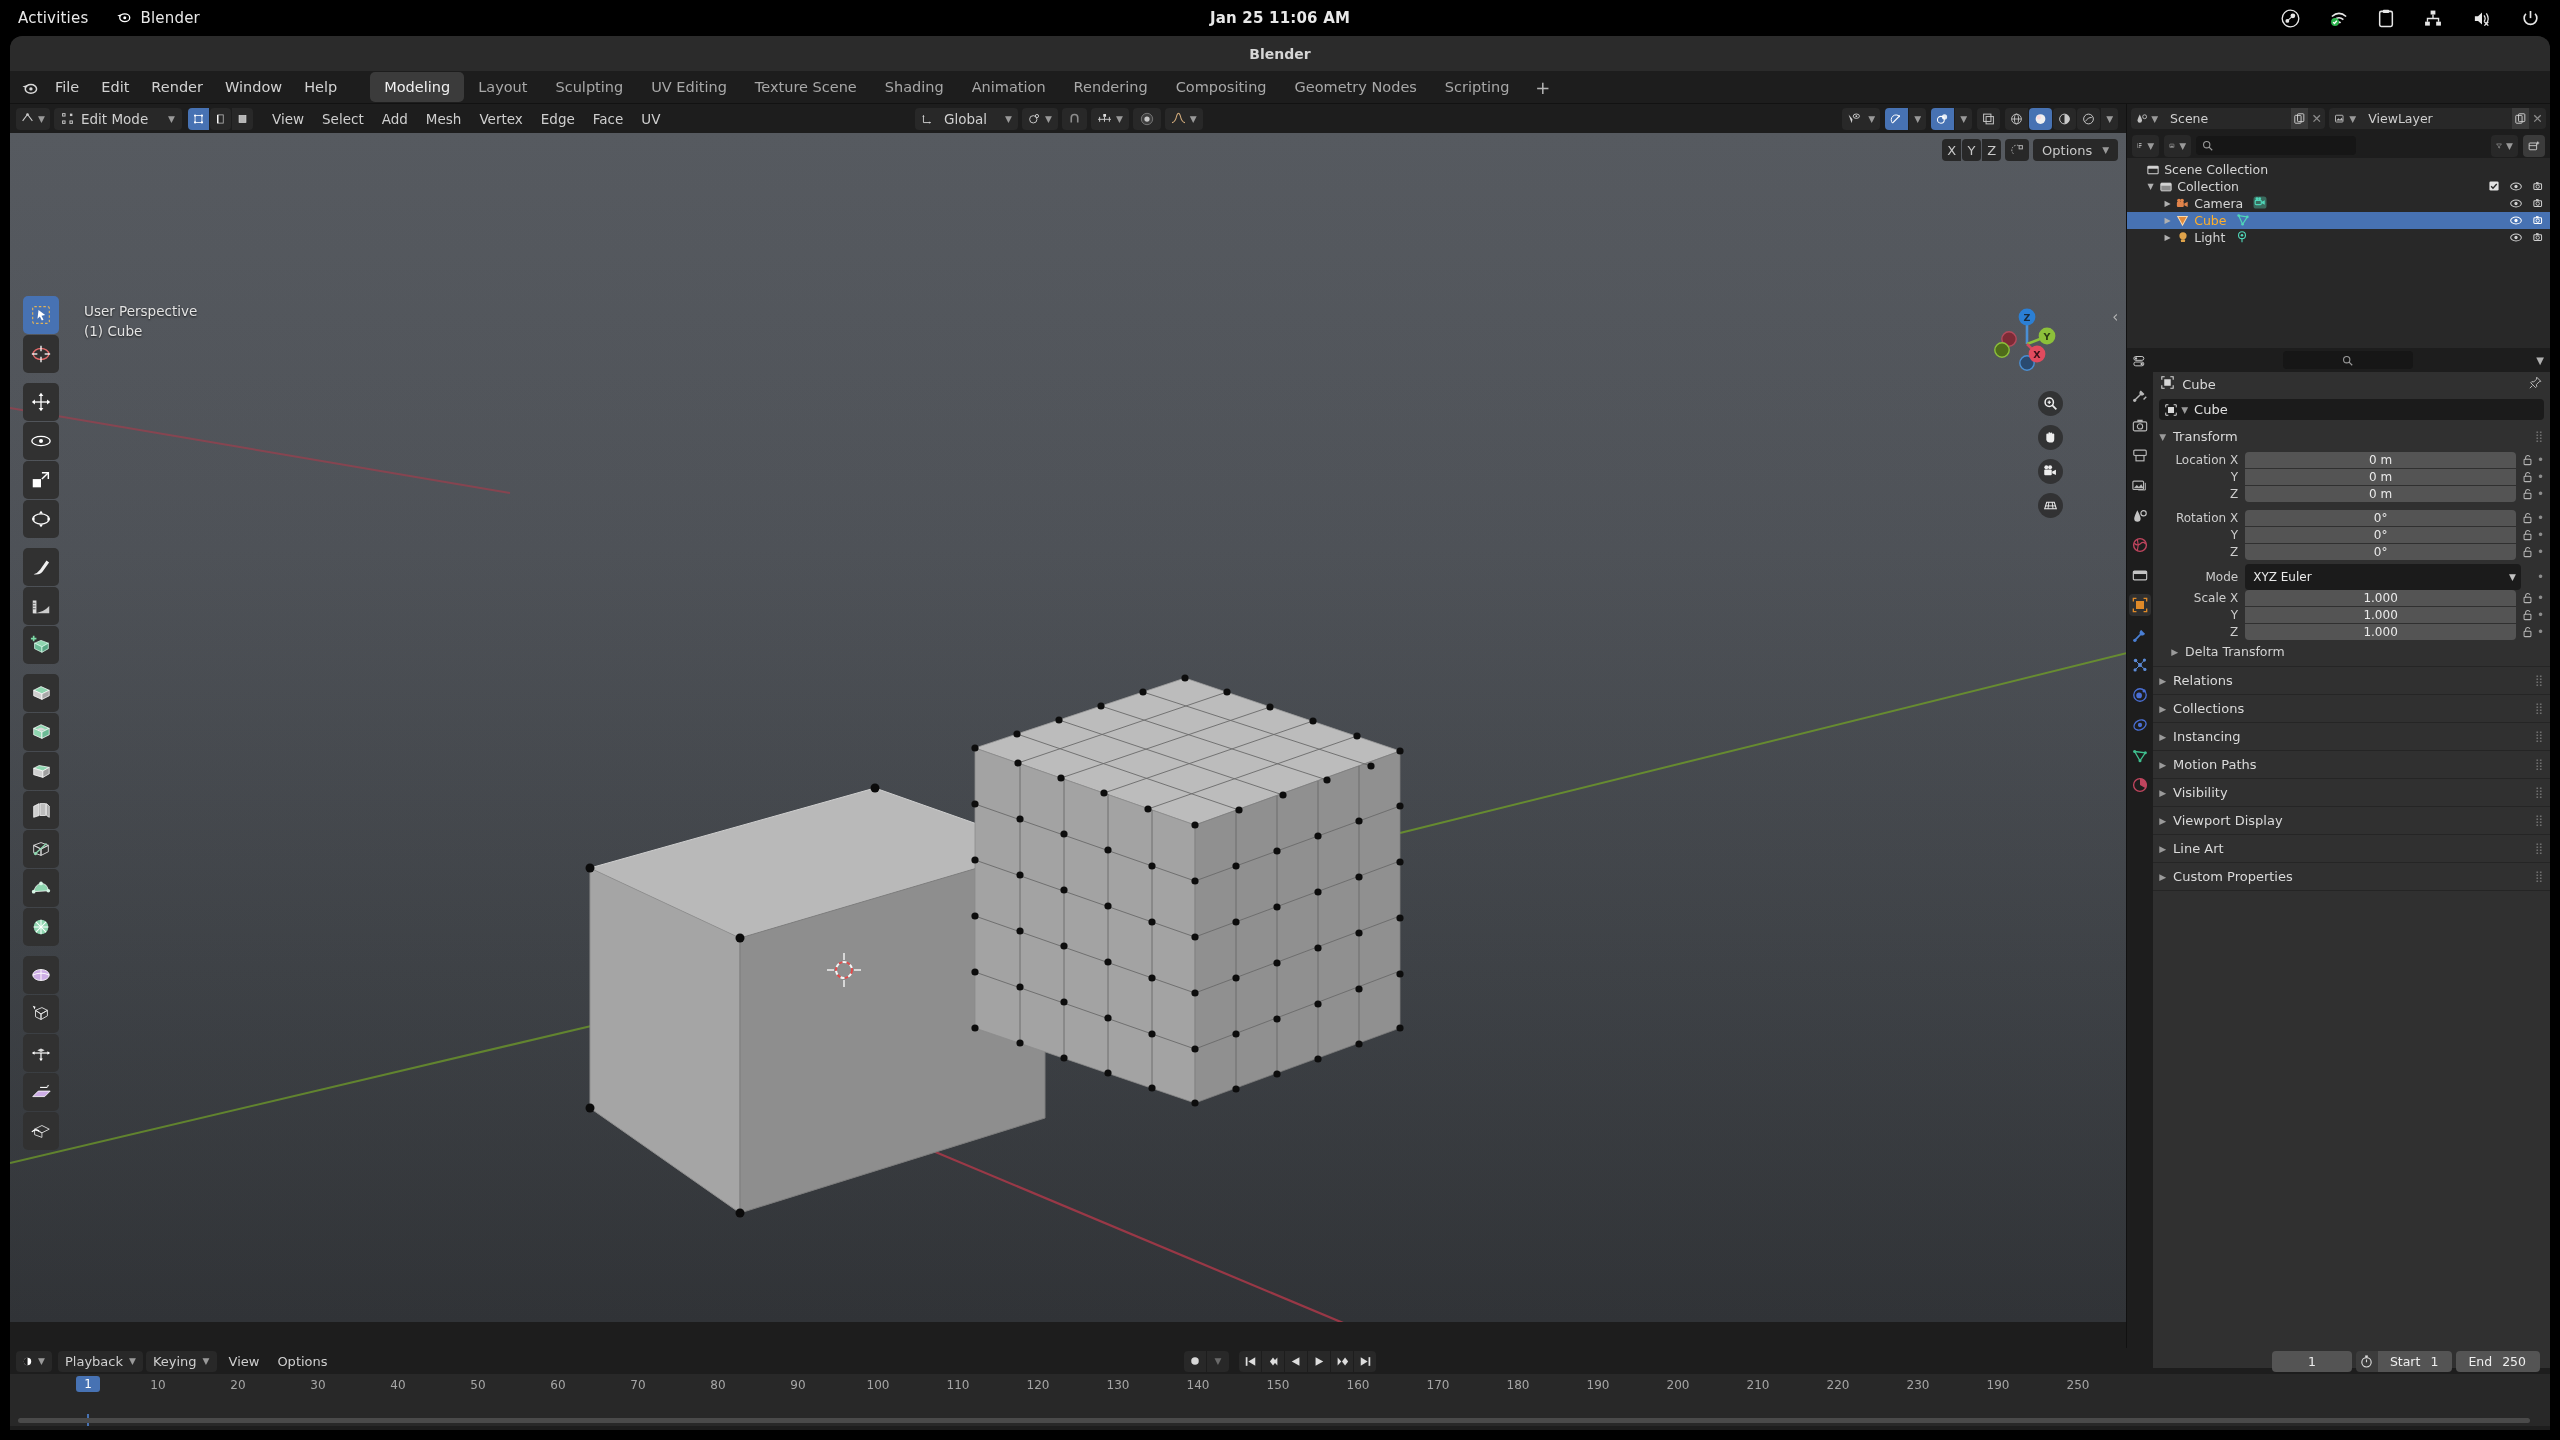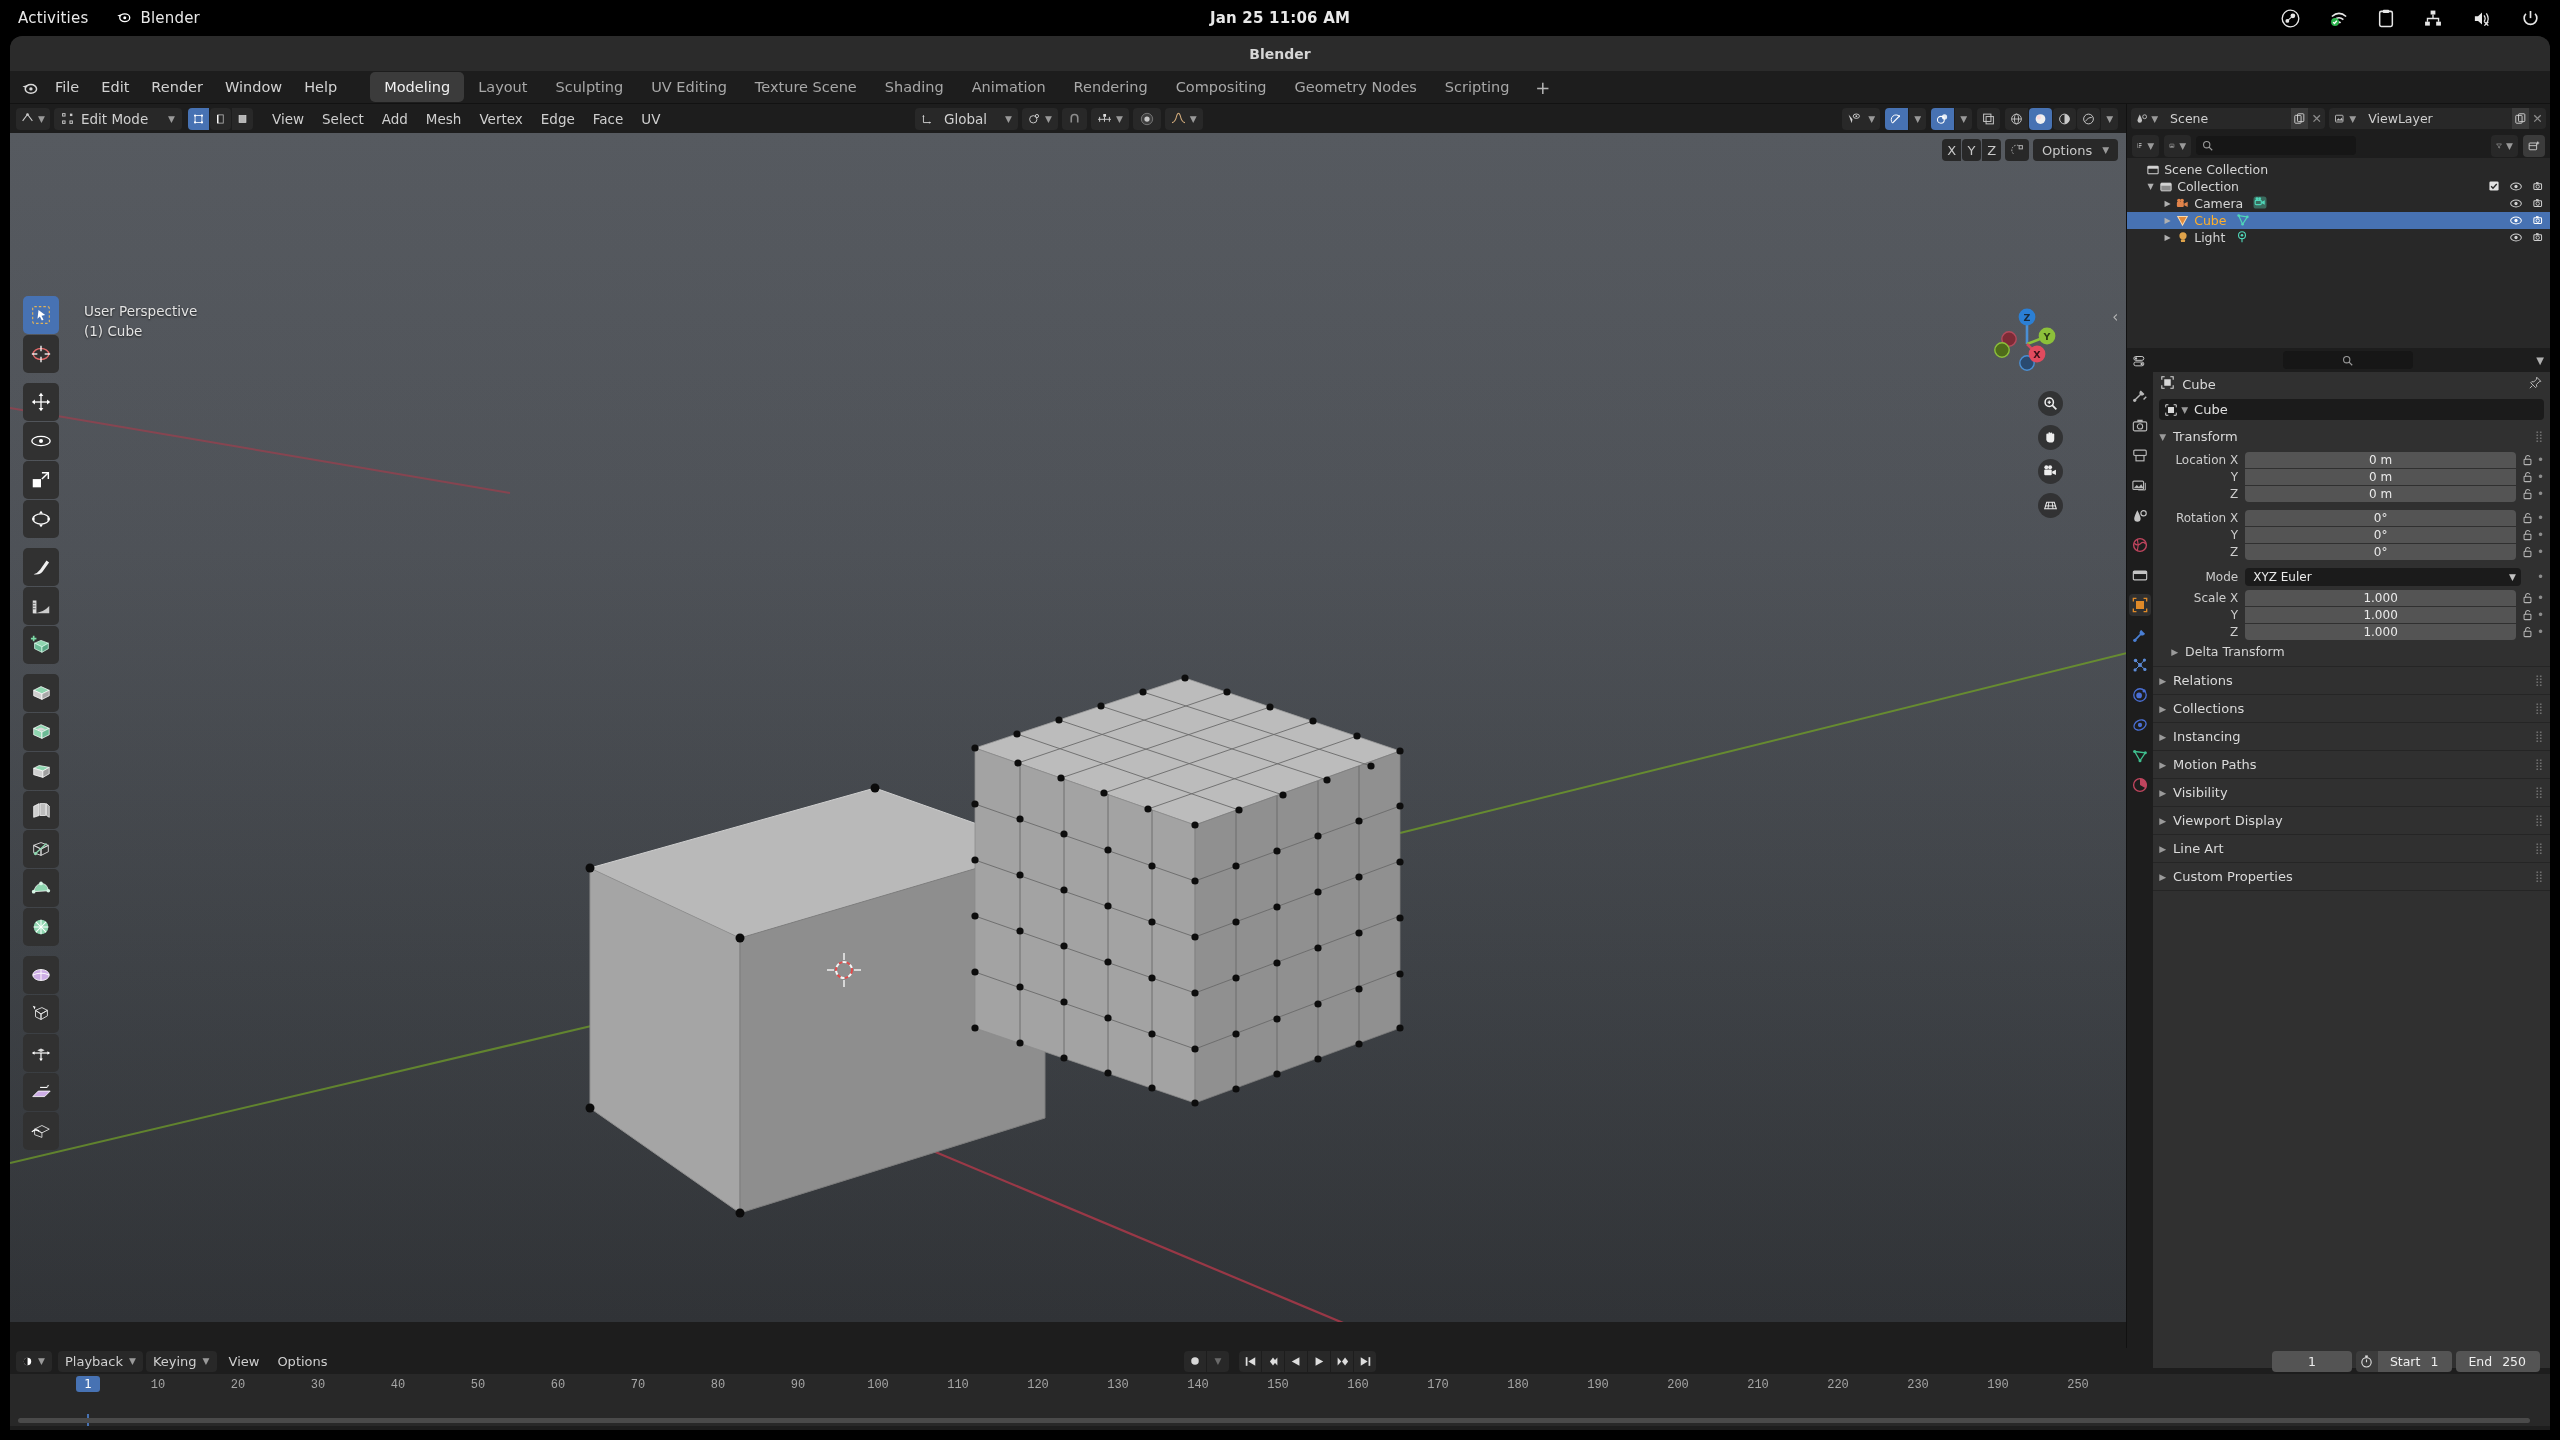--- a/index.html
+++ b/index.html
@@ -208,21 +208,21 @@
   .tl-menu { font-size:13px; color:#cfcfcf; padding:0 9px; }
   .tl-center { position:absolute; left:50%; transform:translateX(-50%); display:flex; align-items:center; gap:4px;}
   .tl-playseg { display:flex; gap:1px; }
   .pb { width:22px; height:21px; background:#282828; display:flex; align-items:center; justify-content:center; }
   .pb:first-child { border-radius:4px 0 0 4px;} .pb:last-child { border-radius:0 4px 4px 0;}
   .tl-right { position:absolute; right:10px; display:flex; align-items:center; gap:4px;}
   .frm-field { background:#545454; border-radius:4px; height:21px; width:80px; display:flex; align-items:center; justify-content:center; font-size:12.5px; color:#eee;}
   .se-field { background:#545454; border-radius:4px; height:21px; display:flex; align-items:center; font-size:12.5px; color:#eee;}
   .se-field .k { padding:0 10px 0 12px; } .se-field .v { padding-right:14px; }
   .tl-ruler { height:22px; background:#282828; position:relative; }
-  .tick { position:absolute; top:4px; font-size:12px; color:#a6a6a6; transform:translateX(-50%);font-family:Liberation Mono, monospace; }
+  .tick { position:absolute; top:4px; font-size:12px; color:#a6a6a6; transform:translateX(-50%); }
   .playhead { position:absolute; top:2px; width:24px; height:16px; background:#4772b3; border-radius:3px; color:#fff; font-size:12px; display:flex; align-items:center; justify-content:center; transform:translateX(-50%); }
   .playline { position:absolute; top:18px; width:2px; height:28px; background:#4772b3; transform:translateX(-50%); }
   .tl-body { height:30px; background:#282828; position:relative;}
   .tl-scroll { position:absolute; bottom:3px; left:8px; right:20px; height:5px; background:#4a4a4a; border-radius:3px;}
 
   
   .statusbar {
     height:26px; background:#1d1d1d; display:flex; align-items:center;
     padding:0 10px; font-size:12.5px; color:#b8b8b8; position:relative;
   }
@@ -1403,21 +1403,21 @@
                       <rect x="2" y="6" width="8" height="6.4" rx="1" fill="none" stroke="#b4b4b4" stroke-width="1.2"></rect>
                       <path d="M3.8 6 V4 a2.6 2.6 0 0 1 5 -0.6" fill="none" stroke="#b4b4b4" stroke-width="1.2"></path>
                     </svg>
                   </span>
                 <span class="fr-dot">•</span>
               </div>
               <div class="grp-gap"></div>
 
               <div class="field-row" style="height:19px">
                 <span class="fr-label">Mode</span>
-                <span class="fr-input dark" style="height:18px">XYZ Euler</span>
+                <span class="fr-input dark" style="height:26px">XYZ Euler</span>
                 <span class="fr-lock" style="margin-left:-20px;color:#c0c0c0;font-size:9px">▼</span>
                 <span class="fr-lock"></span>
                 <span class="fr-dot">•</span>
               </div>
               <div style="height:3px"></div>
 
               <div class="field-row" style="height:17px">
                 <span class="fr-label">Scale X</span>
                 <span class="fr-input top" style="height:16px">1.000</span>
                 <span class="fr-lock">

